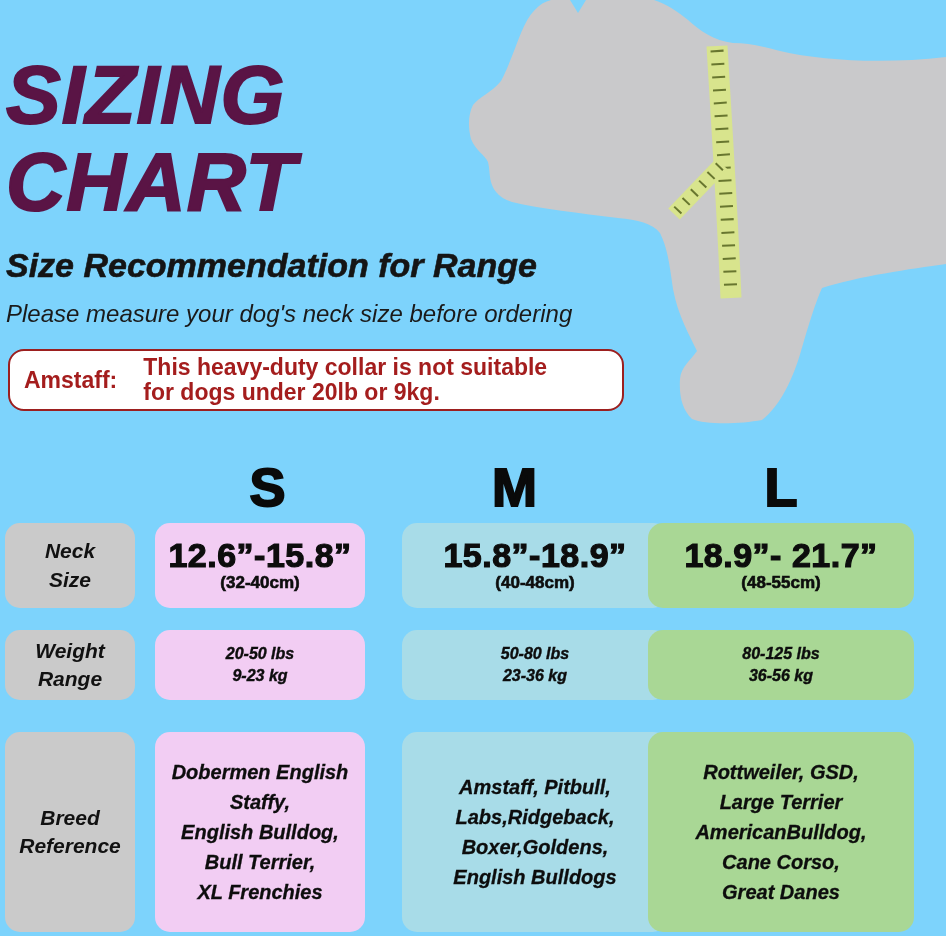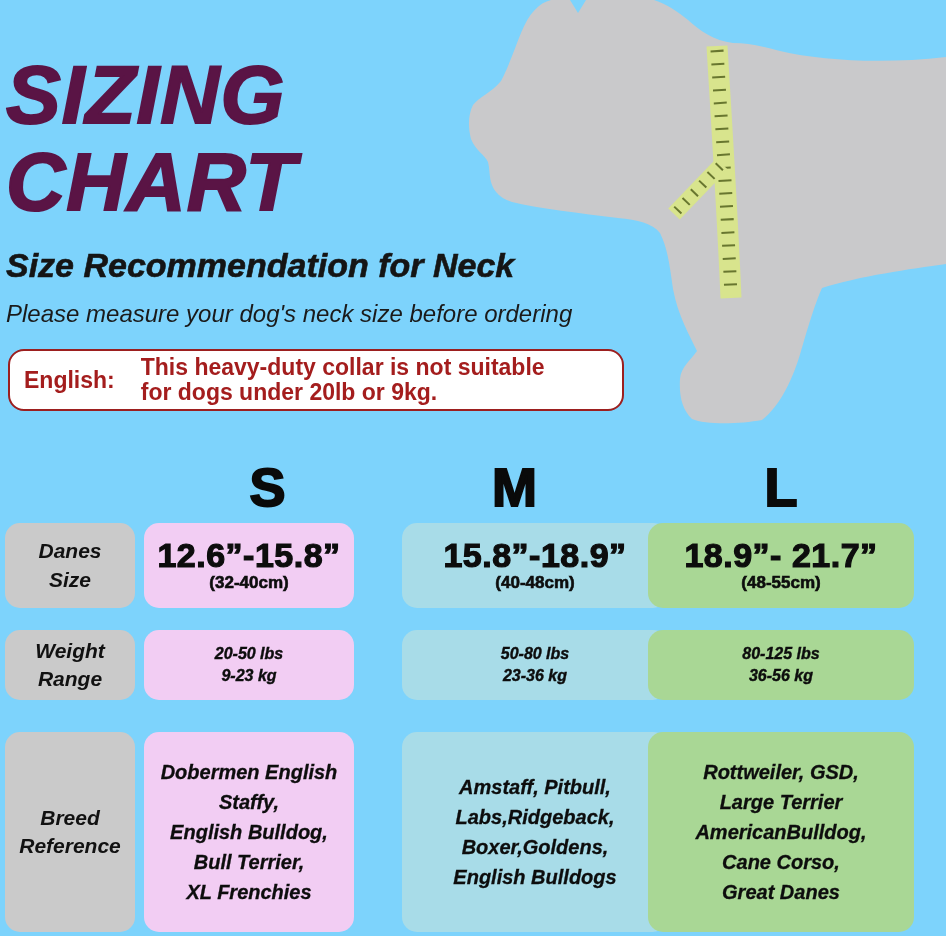--- a/index.html
+++ b/index.html
@@ -42,21 +42,21 @@
   .hdr-m{left:402px;}
   .hdr-l{left:668px;width:226px;}
   .cell{
     border-radius:15px;display:flex;flex-direction:column;align-items:center;justify-content:center;
     text-align:center;box-sizing:border-box;
   }
   .lab{
     left:5px;width:130px;background:#cacaca;font-size:21px;font-style:italic;font-weight:bold;
     line-height:1.35;white-space:pre-line;color:#111111;
   }
-  .col-s{left:144px;width:210px;background:#f2cdf3;}
+  .col-s{left:155px;width:210px;background:#f2cdf3;}
   .col-m{left:402px;width:266px;background:#a8dce8;}
   .col-l{left:648px;width:266px;background:#a9d795;}
   .row1{top:523px;height:85px;}
   .row2{top:630px;height:70px;}
   .row3{top:732px;height:200px;}
   .neck-val{font-size:34px;font-weight:bold;letter-spacing:0.5px;-webkit-text-stroke:1.2px #0d0d0d;line-height:1.05;}
   .neck-cm{font-size:17px;font-weight:bold;-webkit-text-stroke:0.6px #0d0d0d;line-height:1.1;}
   .wt{font-size:16px;font-style:italic;font-weight:bold;line-height:1.35;white-space:pre-line;-webkit-text-stroke:0.4px #0d0d0d;}
   .breed{font-size:20px;font-style:italic;font-weight:bold;line-height:1.5;white-space:pre-line;-webkit-text-stroke:0.3px #0d0d0d;}
 </style>
@@ -98,34 +98,34 @@
 
     <path fill="none" stroke="#d8e48d" stroke-width="21" d="M717,46 C722,130 727,205 731,298"></path>
     <path fill="none" stroke="#55631e" stroke-width="13" stroke-dasharray="2 11" opacity="0.85" d="M717,50 C722,132 727,206 731,296"></path>
 
     <path fill="none" stroke="#d8e48d" stroke-width="16" d="M722,164 L674,214"></path>
     <path fill="none" stroke="#55631e" stroke-width="10" stroke-dasharray="2 10" opacity="0.85" d="M720,166 L676,212"></path>
   </svg>
 
   <h1 class="abs title">SIZING
 CHART</h1>
-  <h2 class="abs subtitle">Size Recommendation for Neck</h2>
+  <h2 class="abs subtitle">Size Recommendation for Range</h2>
   <div class="abs note">Please measure your dog's neck size before ordering</div>
 
   <div class="abs warning">
-    <span class="warn-label">English:</span>
+    <span class="warn-label">Amstaff:</span>
     <span class="warn-msg">This heavy-duty collar is not suitable
 for dogs under 20lb or 9kg.</span>
   </div>
 
   <div class="abs hdr hdr-s">S</div>
   <div class="abs hdr hdr-m">M</div>
   <div class="abs hdr hdr-l">L</div>
 
-  <div class="abs cell lab row1">Danes
+  <div class="abs cell lab row1">Neck
 Size</div>
   <div class="abs cell col-s row1">
     <div class="neck-val">12.6”-15.8”</div>
     <div class="neck-cm">(32-40cm)</div>
   </div>
   <div class="abs cell col-m row1">
     <div class="neck-val">15.8”-18.9”</div>
     <div class="neck-cm">(40-48cm)</div>
   </div>
   <div class="abs cell col-l row1">

